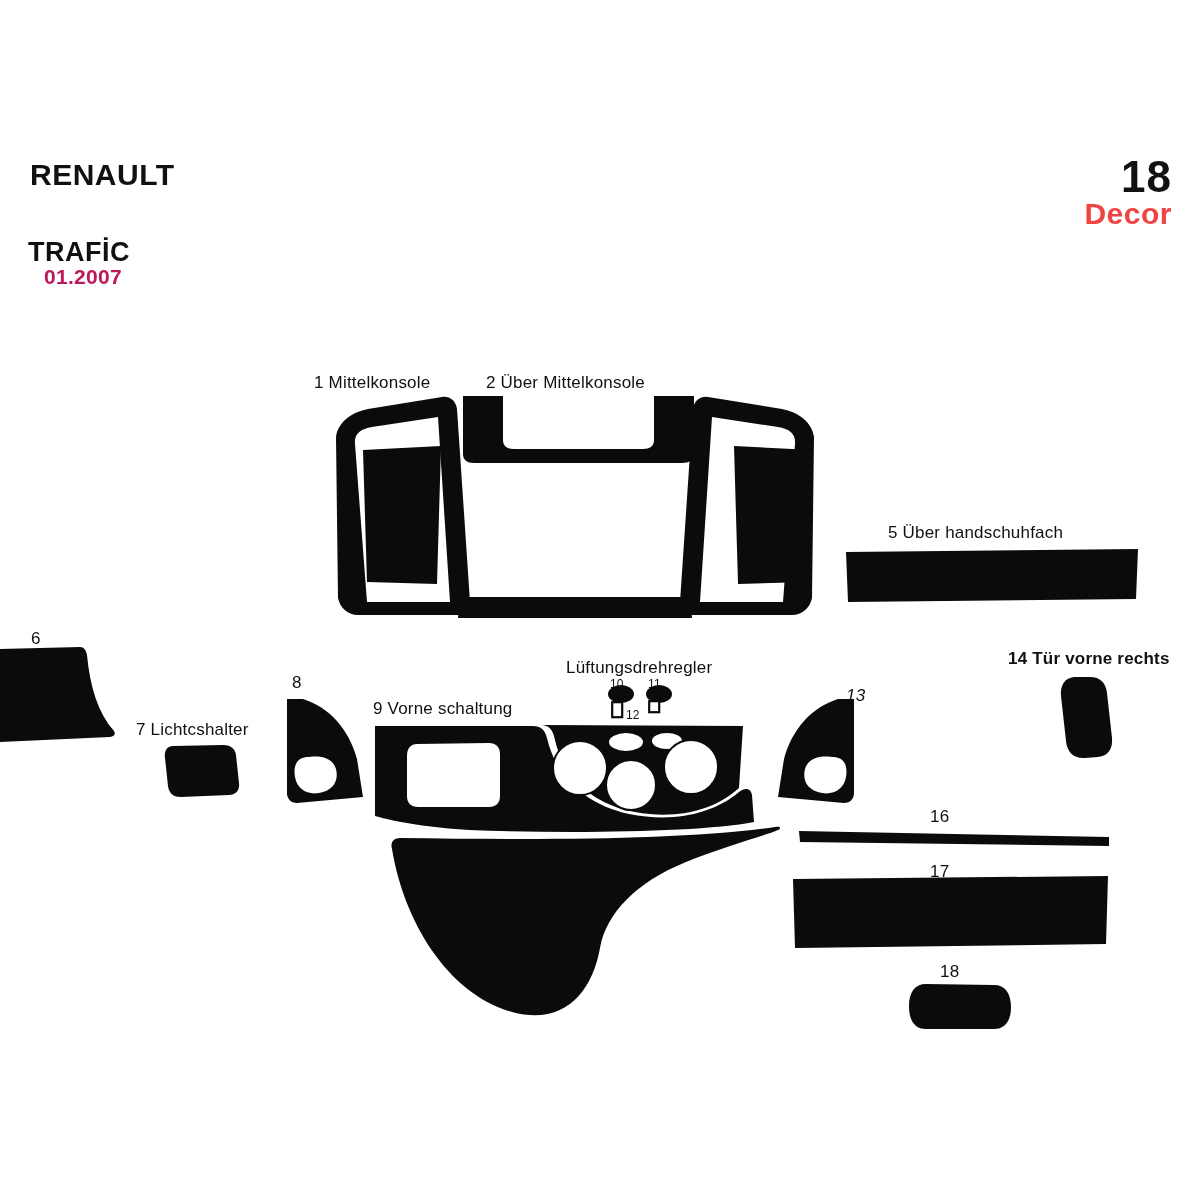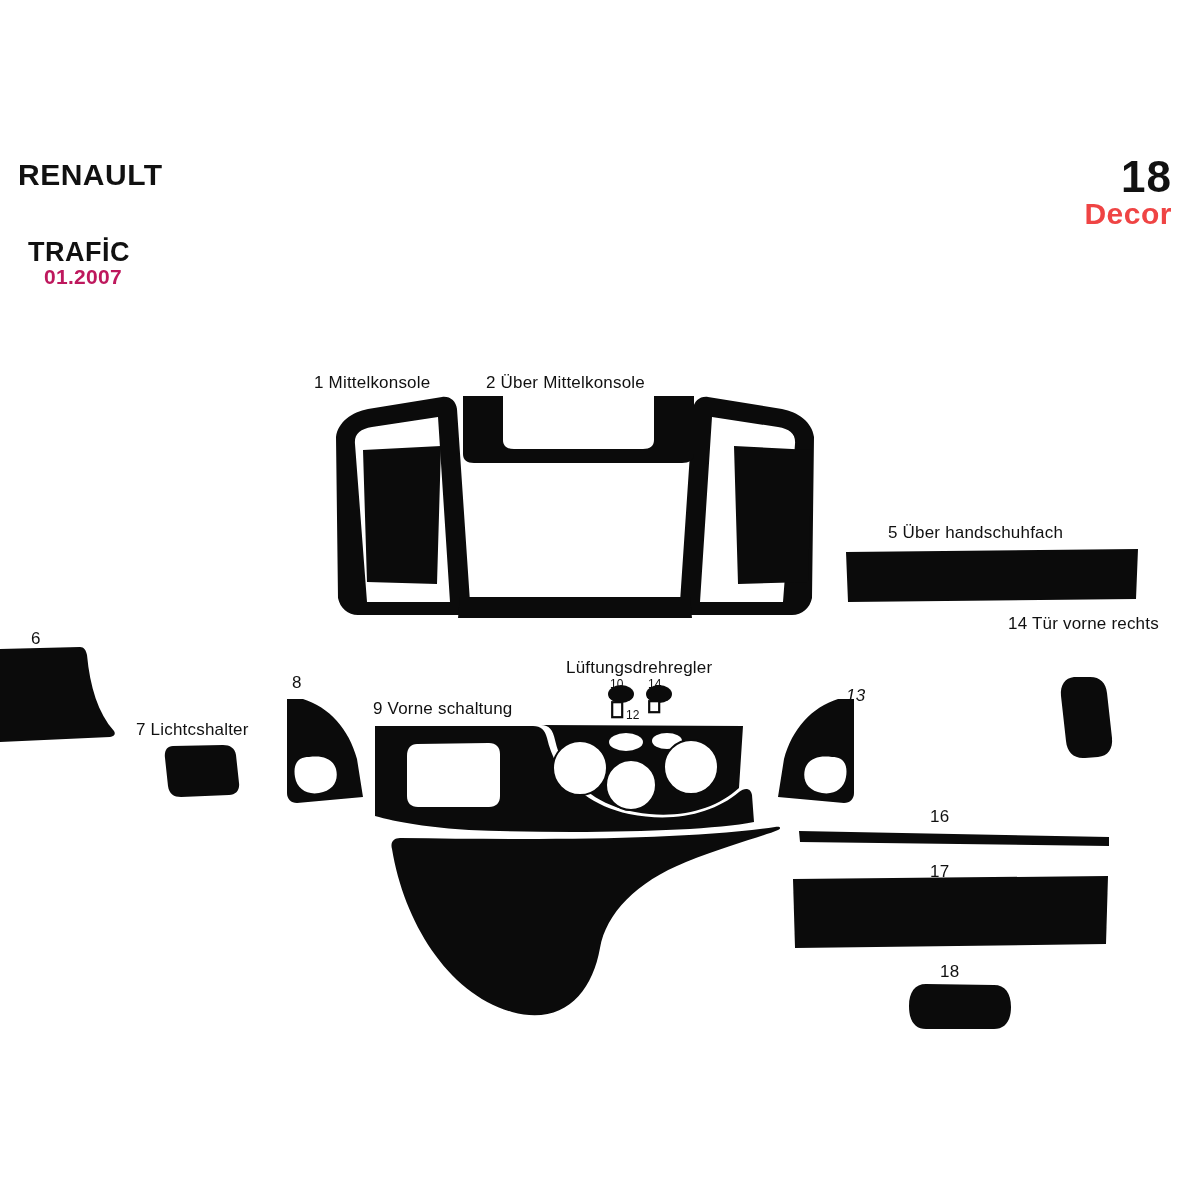--- a/index.html
+++ b/index.html
@@ -26,20 +26,21 @@
     left: 18px;
     top: 160px;
     line-height: 1.02;
     user-select: none;
   }
   #brand-block .brand-make {
     font-size: 30px;
     font-weight: 700;
     letter-spacing: 0.5px;
     color: #111;
+    margin-left: 12px;
   }
   #brand-block .brand-model {
     font-size: 27px;
     font-weight: 700;
     letter-spacing: 0.5px;
     margin-left: 10px;
     color: #111;
     margin-top: 48px;
   }
   #brand-block .brand-date {
@@ -122,27 +123,27 @@
   <div class="cap" style="left:136px; top:720px;">7  Lichtcshalter</div>
 
   <div class="cap" style="left:292px; top:673px;">8</div>
 
   <div class="cap" style="left:373px; top:699px;">9  Vorne schaltung</div>
 
   <div class="cap" style="left:566px; top:658px;">Lüftungsdrehregler</div>
 
   <div class="cap small" style="left:610px; top:677px;">10</div>
 
-  <div class="cap small" style="left:648px; top:677px;">14</div>
+  <div class="cap small" style="left:648px; top:677px;">11</div>
 
   <div class="cap small" style="left:626px; top:708px;">12</div>
 
   <div class="cap" style="left:846px; top:686px;font-style:italic;">13</div>
 
-  <div class="cap" style="left:1008px; top:614px;">14  Tür vorne rechts</div>
+  <div class="cap" style="left:1008px; top:649px;font-weight:bold;">14  Tür vorne rechts</div>
 
   <div class="cap" style="left:503px; top:847px;">15  Um schaltung</div>
 
   <div class="cap" style="left:930px; top:807px;">16</div>
 
   <div class="cap" style="left:930px; top:862px;">17</div>
 
   <div class="cap" style="left:940px; top:962px;">18</div>
 
   <svg class="partsvg" style="left:310px; top:392px;" width="530" height="240" viewBox="0 0 530 240">

